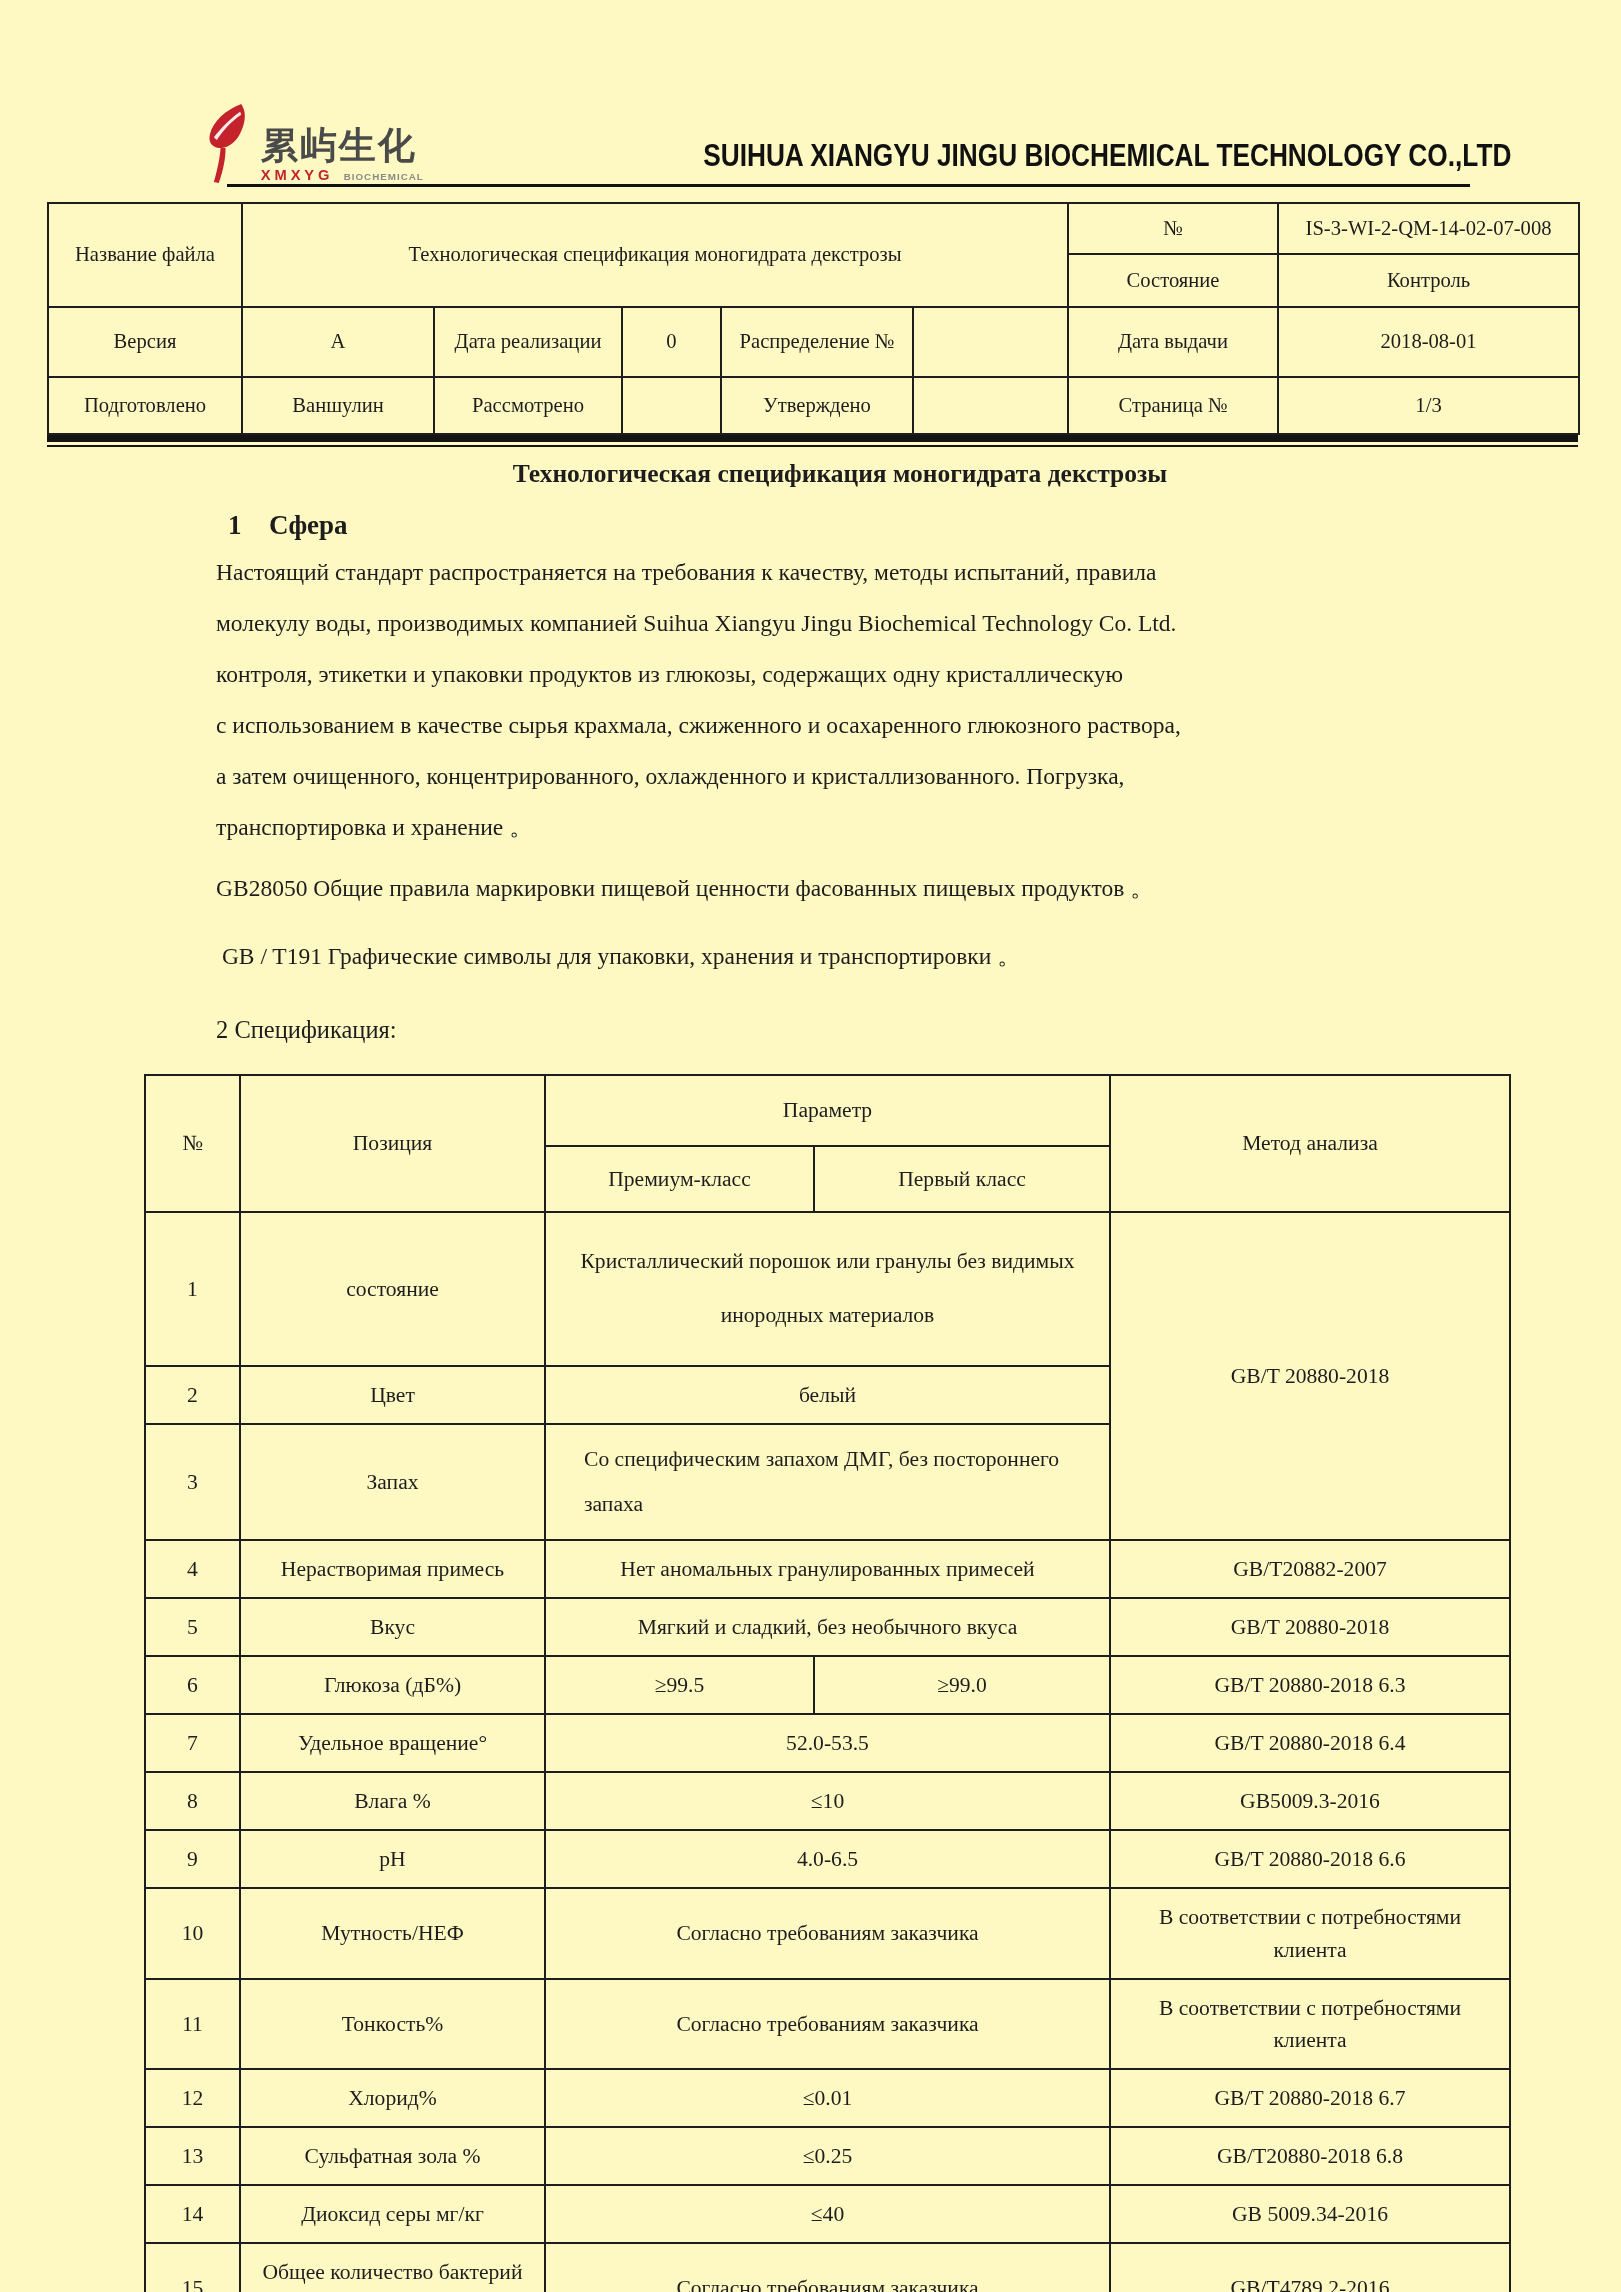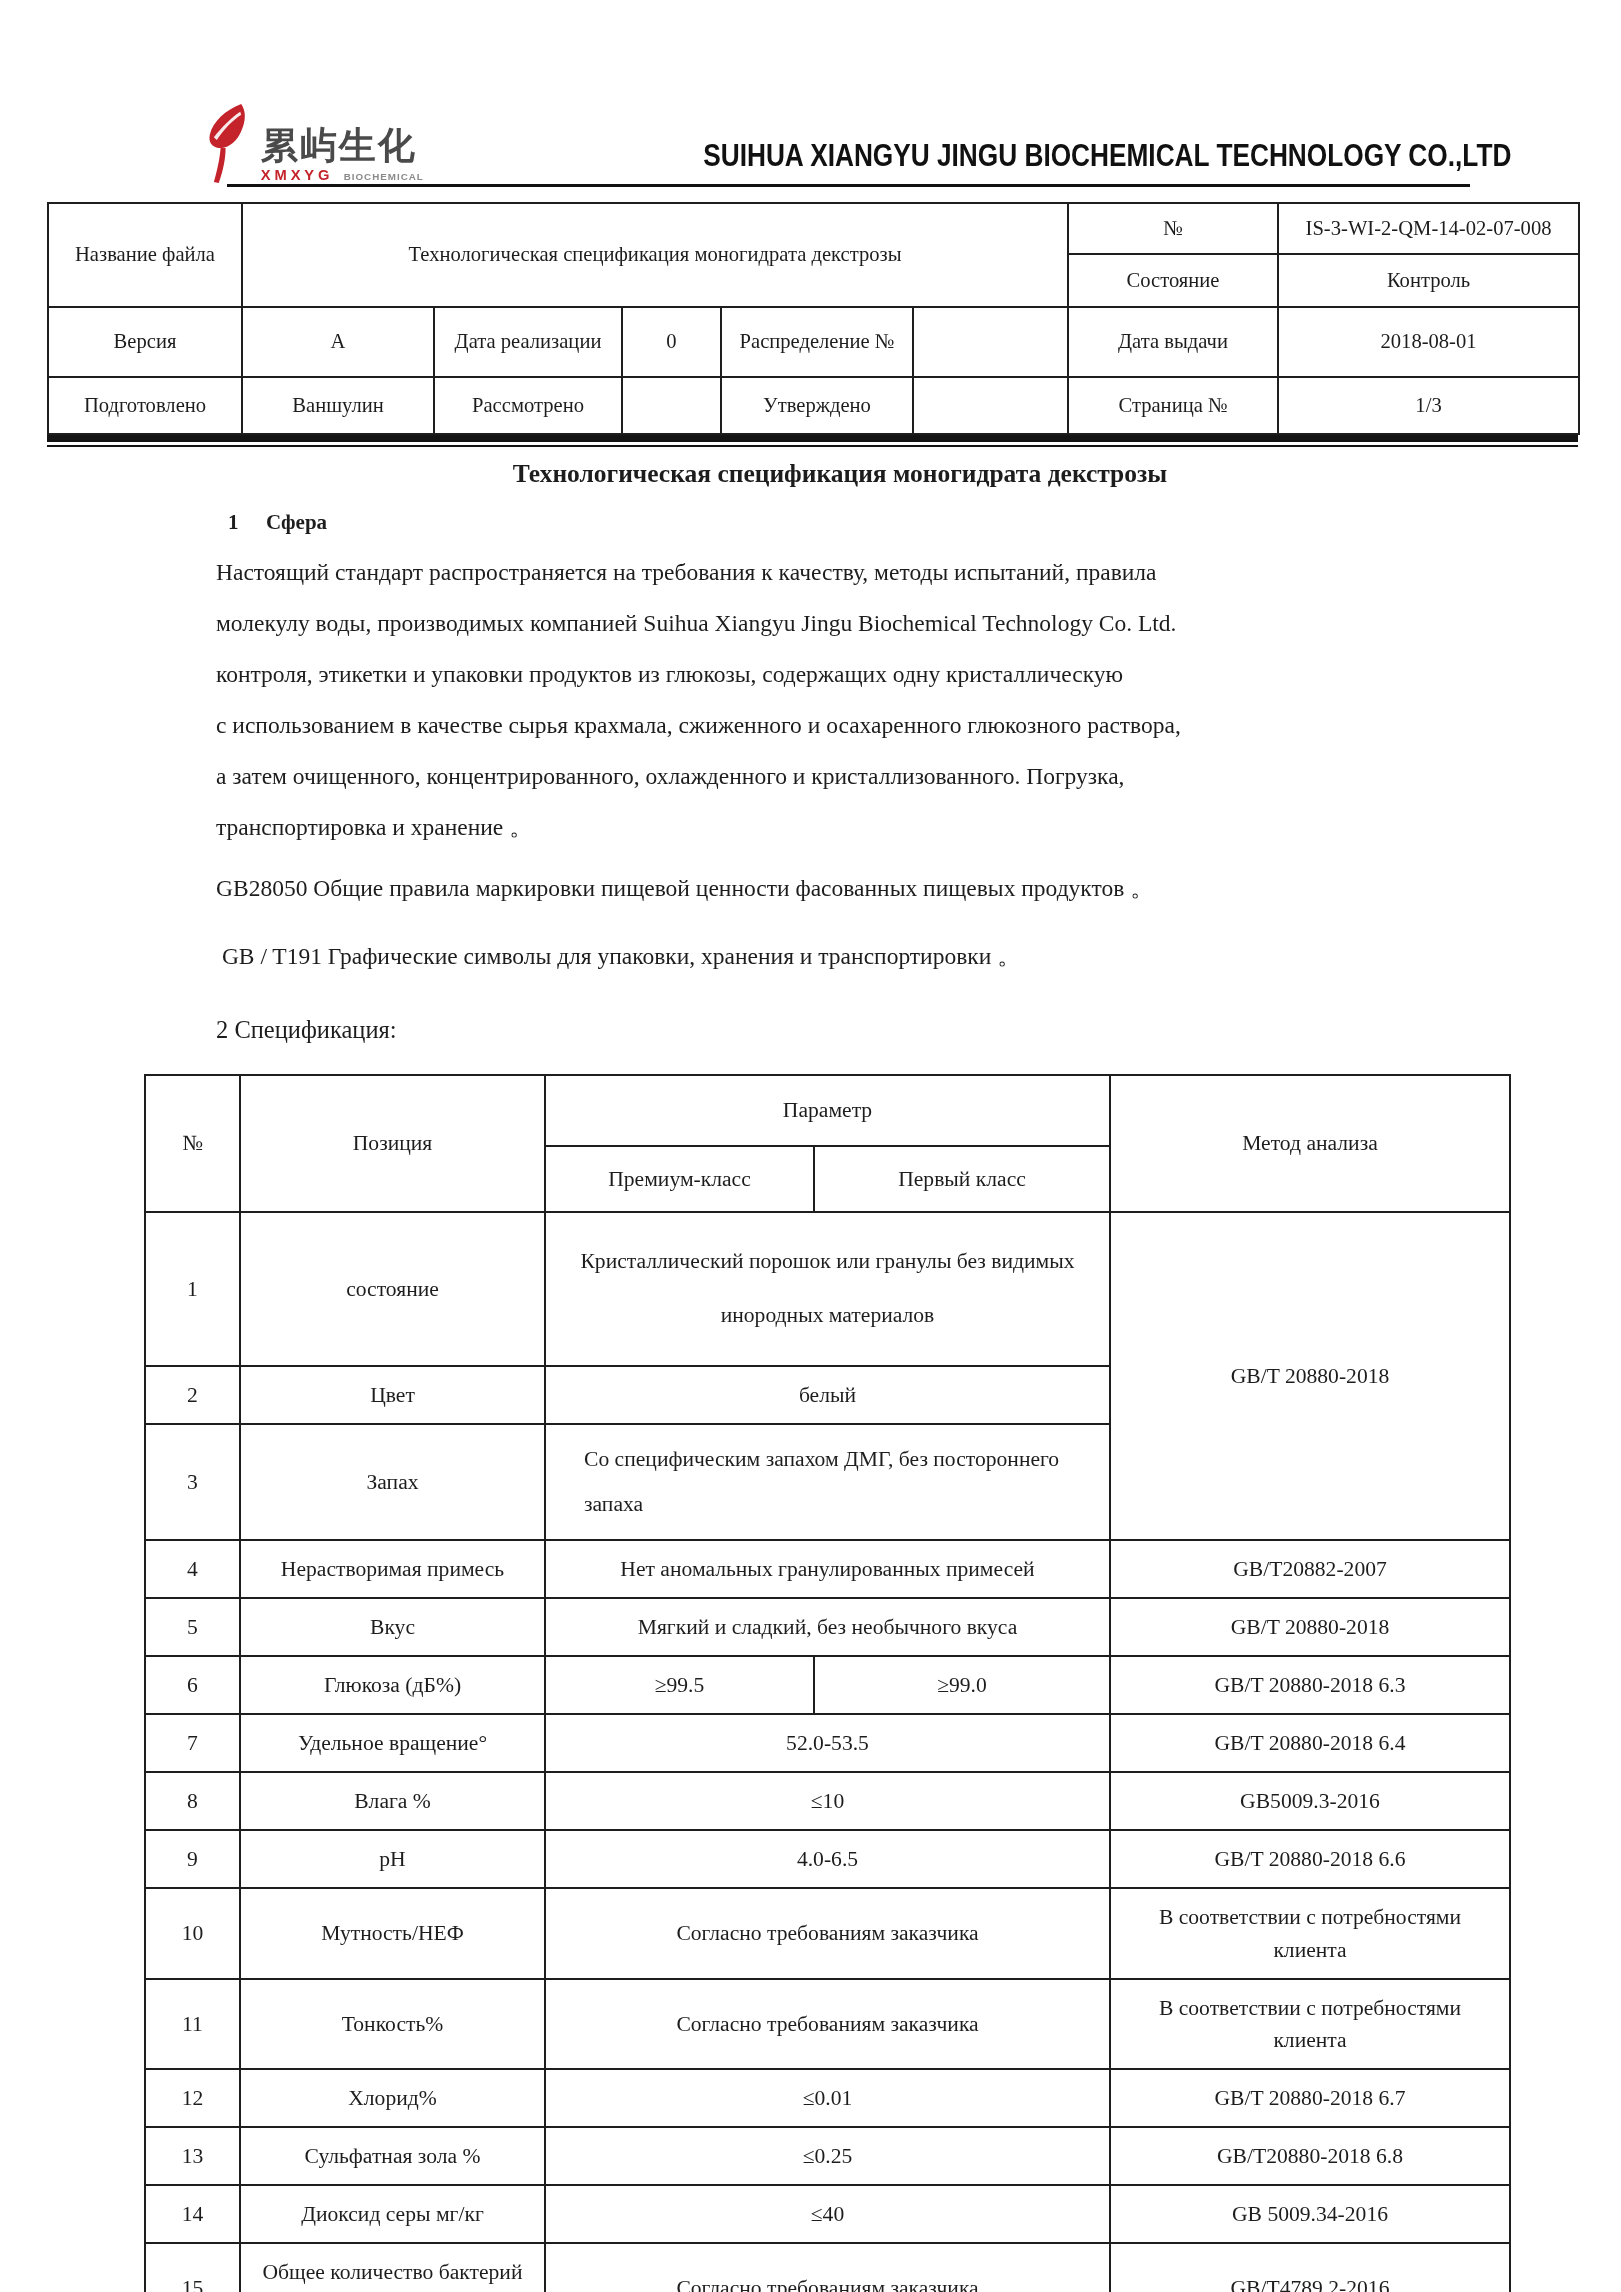--- a/index.html
+++ b/index.html
@@ -1,18 +1,18 @@
 <!DOCTYPE html>
 <html><head>
 <meta charset="utf-8">
 <style>
   html,body { margin:0; padding:0; background:#9a9a9a; }
   .page {
     position:relative; width:1621px; height:2293px; margin:0 auto;
-    background:#ffffff; color:#1d1d1d;
+    background:#fef9c3; color:#1d1d1d;
     font-family:"Liberation Serif", serif; overflow:hidden;
   }
 
   
   .brand-band { position:absolute; top:98px; left:206px; right:147px; height:86px; }
   .logo-wrap { position:absolute; left:0; top:3.9px; display:flex; align-items:flex-start; }
   .logo-flame { width:45px; height:84px; }
   .logo-texts { margin-left:9.8px; margin-top:25.5px; }
   .logo-cn { font-family:"DejaVu Sans", sans-serif; font-size:37px; font-weight:700; color:#4a4a4a; line-height:1; letter-spacing:2px; }
   .logo-sub { margin-top:2.9px; font-family:"Liberation Sans", sans-serif; line-height:1; }
@@ -37,21 +37,21 @@
   table.doc-table tr.r-c td { height:63px; }
   table.doc-table tr.r-d td { height:49px; }
   td.title-cell { font-size:26.5px; }
   td.code-cell { font-size:18.6px; }
   .doc-bar1 { height:6.9px; background:#141414; margin-top:0; }
   .doc-bar2 { height:2px; background:#141414; margin-top:2.9px; }
 
   
   .main-title { position:absolute; top:459px; left:118px; right:59px; text-align:center;
     font-size:25.5px; font-weight:700; }
-  .sect1 { position:absolute; top:510px; left:228px; font-size:21px; font-weight:700; }
+  .sect1 { position:absolute; top:510px; left:228px; font-size:27px; font-weight:700; }
   .sect1 .num { margin-right:27.4px; }
   .text-col { position:absolute; top:547px; left:216px; width:1176px; font-size:23.5px; }
   .t-line { height:51px; line-height:51px; white-space:pre; }
   .gb-line1 { margin-top:9.8px; }
   .gb-line2 { margin-top:17.6px; }
   .sect2 { margin-top:21.6px; height:51px; line-height:51px; font-size:24.5px; font-weight:400; }
 
   
   .spec-block { position:absolute; top:1074px; left:144px; width:1364px; }
   table.spec-table { width:100%; border-collapse:collapse; table-layout:fixed; }

